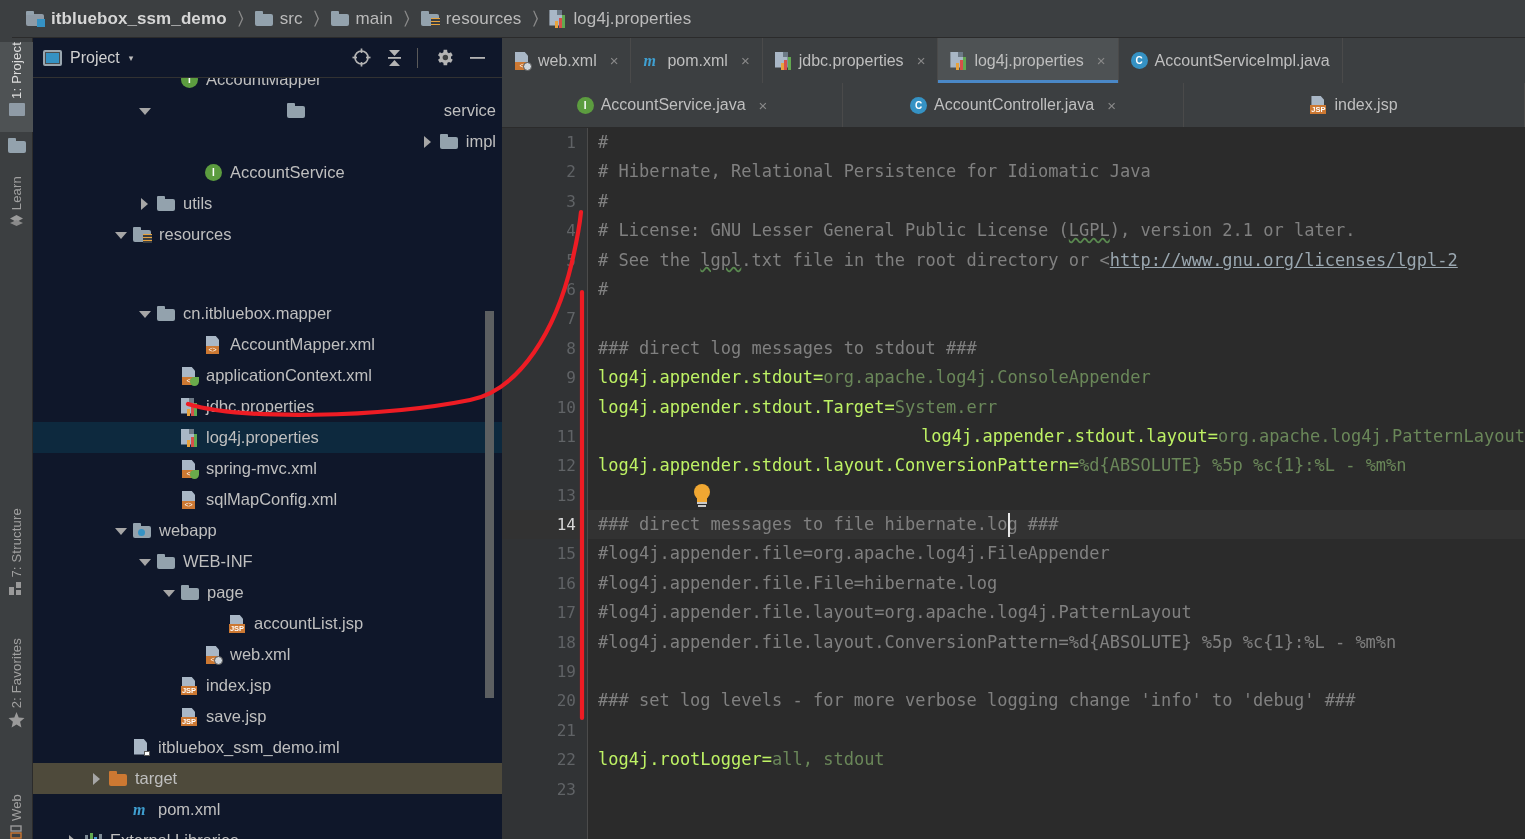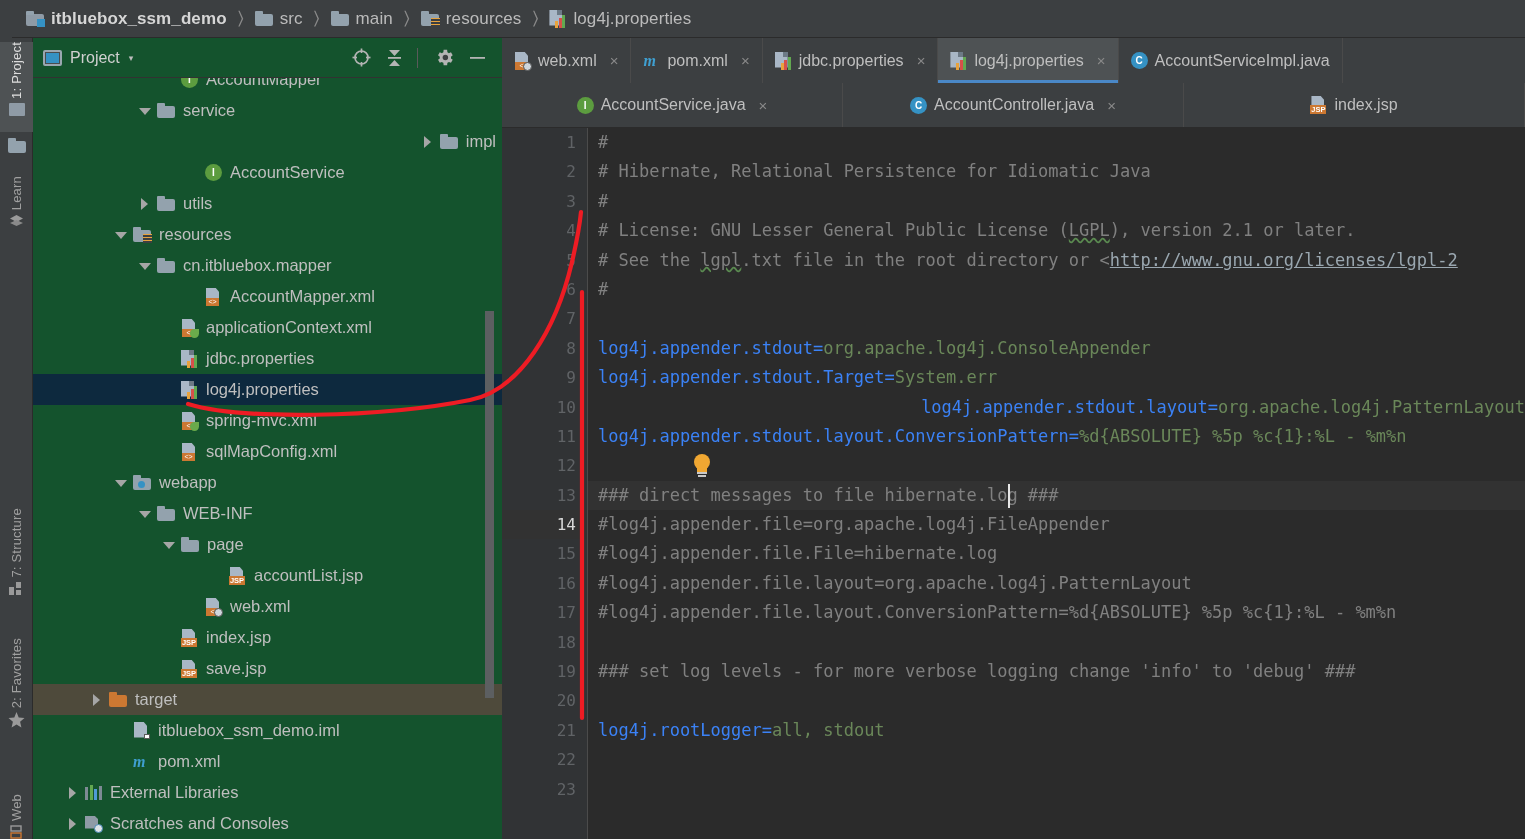--- a/index.html
+++ b/index.html
@@ -114,21 +114,21 @@
   .vtxt{
     writing-mode:vertical-rl; transform:rotate(180deg);
     white-space:nowrap; letter-spacing:.2px;
   }
   .vtab.sel{ background:#4e5254; }
   .vtab.sel .vtxt{ color:#ddd; }
 
   
   #project{
     position:absolute; left:33px; top:38px; width:469px; height:801px;
-    background:#14532d;
+    background:#0f172a;
   }
   #proj-head{
     height:40px; display:flex; align-items:center; padding:0 10px 0 10px;
     border-bottom:1px solid #323232;
   }
   #proj-head .ptitle{ font-size:16px; color:#d0d0d0; margin-left:8px;}
   #proj-head .caret{ margin-left:9px; color:#bdbdbd; font-size:9px;}
   #proj-head .spacer{ flex:1;}
   .hicon{ width:30px; height:30px; display:flex; align-items:center; justify-content:center; margin-left:3px;}
   .divider-v{ width:1px; height:20px; background:#5a5a5a; margin:0 8px;}
@@ -186,21 +186,21 @@
     color:#606366; font-size:16px; font-family:"DejaVu Sans Mono", monospace;
   }
   #gutter .ln.cur{ color:#d8d8d8; background:#323232;}
   #gutter-edge{ position:absolute; left:85px; top:0; width:1px; height:711px; background:#4b4b4b;}
   #codearea{ position:absolute; left:86px; top:0; width:937px; height:711px; overflow:hidden;}
   .cline{
     height:29.4px; line-height:29.4px; padding-left:10px; white-space:pre;
     font-family:"DejaVu Sans Mono", monospace; font-size:17px; color:#808080;
   }
   .cline.cur{ background:#323232; }
-  .k{ color:#3b82f6;margin-top:12px; }
+  .k{ color:#bef264;margin-top:12px; }
   .v{ color:#6a8759; }
   .cmt{ color:#808080; }
   .lnk{ color:#9aa7b0; text-decoration:underline; }
   .wavy{ text-decoration: underline; text-decoration-style: wavy; text-decoration-color:#5a8a50;}
 
   
   #caret{ position:absolute; left:420px; top:0px; width:2px; height:24px; background:#e6e6e6;}
 
   
   #bulb{ position:absolute; left:104px; top:3px; width:20px; height:24px;}
@@ -326,21 +326,21 @@
           <rect x="3" y="10" width="15" height="1.8" fill="#b4b4b4"></rect>
         </svg>
     </span>
   </div>
   <div id="tree">
       <div class="trow" style="padding-left: 128px; margin-top: -14px;">
         <span class="twist"></span>
         <span class="ico ic-circ iface">I</span>
         <span class="tlbl">AccountMapper</span>
       </div>
-      <div class="trow" style="padding-left: 104px;">
+      <div class="trow" style="padding-left: 104px; justify-content: space-between;">
         <span class="twist down"></span>
         <span class="ico ic-folder"></span>
         <span class="tlbl">service</span>
       </div>
       <div class="trow" style="padding-left: 128px; justify-content: flex-end;">
         <span class="twist right"></span>
         <span class="ico ic-folder"></span>
         <span class="tlbl">impl</span>
       </div>
       <div class="trow" style="padding-left: 152px;">
@@ -353,21 +353,21 @@
         <span class="ico ic-folder"></span>
         <span class="tlbl">utils</span>
       </div>
       <div class="trow" style="padding-left: 80px;">
         <span class="twist down"></span>
         <span class="ico ic-folder src">
           <span class="ic-src-lines"></span>
         </span>
         <span class="tlbl">resources</span>
       </div>
-      <div class="trow" style="padding-left: 104px;">
+      <div class="trow" style="padding-left: 104px; margin-top: 48px;">
         <span class="twist down"></span>
         <span class="ico ic-folder"></span>
         <span class="tlbl">cn.itbluebox.mapper</span>
       </div>
       <div class="trow" style="padding-left: 152px;">
         <span class="twist"></span>
         <span class="ico ic-xml">
           <span class="pg"></span>
           <span class="tag">&lt;&gt;</span>
         </span>
@@ -464,32 +464,32 @@
         <span class="tlbl">index.jsp</span>
       </div>
       <div class="trow" style="padding-left: 128px;">
         <span class="twist"></span>
         <span class="ico ic-jsp">
           <span class="pg"></span>
           <span class="tag">JSP</span>
         </span>
         <span class="tlbl">save.jsp</span>
       </div>
+      <div class="trow" style="padding-left: 80px;">
+        <span class="twist"></span>
+        <span class="ico ic-iml">
+          <span class="pg"></span>
+          <span class="sq"></span>
+        </span>
+        <span class="tlbl">itbluebox_ssm_demo.iml</span>
+      </div>
       <div class="trow tgt" style="padding-left: 56px;">
         <span class="twist right"></span>
         <span class="ico ic-folder orange"></span>
         <span class="tlbl">target</span>
-      </div>
-      <div class="trow" style="padding-left: 80px;">
-        <span class="twist"></span>
-        <span class="ico ic-iml">
-          <span class="pg"></span>
-          <span class="sq"></span>
-        </span>
-        <span class="tlbl">itbluebox_ssm_demo.iml</span>
       </div>
       <div class="trow" style="padding-left: 80px;">
         <span class="twist"></span>
         <span class="ico ic-mvn">m</span>
         <span class="tlbl">pom.xml</span>
       </div>
       <div class="trow" style="padding-left: 32px;">
         <span class="twist right"></span>
         <span class="ico ic-libs">
           <i></i>
@@ -601,20 +601,21 @@
       </div>
     <div id="gutter-edge"></div>
     <div id="codearea">
         <div class="cline" style="position: relative;"><span class="cmt">#</span></div>
         <div class="cline" style="position: relative;"><span class="cmt"># Hibernate, Relational Persistence for Idiomatic Java</span></div>
         <div class="cline" style="position: relative;"><span class="cmt">#</span></div>
         <div class="cline" style="position: relative;"><span class="cmt"># License: GNU Lesser General Public License (</span><span class="wavy">LGPL</span><span class="cmt">), version 2.1 or later.</span></div>
         <div class="cline" style="position: relative;"><span class="cmt"># See the </span><span class="wavy">lgpl</span><span class="cmt">.txt file in the root directory or &lt;</span><span class="lnk">http://www.gnu.org/licenses/lgpl-2</span></div>
         <div class="cline" style="position: relative;"><span class="cmt">#</span></div>
         <div class="cline" style="position: relative;"></div>
+        <div class="cline" style="position: relative;"><span class="cmt">### direct log messages to stdout ###</span></div>
         <div class="cline" style="position: relative;"><span class="k">log4j.appender.stdout</span><span class="k">=</span><span class="v">org.apache.log4j.ConsoleAppender</span></div>
         <div class="cline" style="position: relative;"><span class="k">log4j.appender.stdout.Target</span><span class="k">=</span><span class="v">System.err</span></div>
         <div class="cline" style="position: relative; text-align: right;"><span class="k">log4j.appender.stdout.layout</span><span class="k">=</span><span class="v">org.apache.log4j.PatternLayout</span></div>
         <div class="cline" style="position: relative;"><span class="k">log4j.appender.stdout.layout.ConversionPattern</span><span class="k">=</span><span class="v">%d{ABSOLUTE} %5p %c{1}:%L - %m%n</span></div>
         <div class="cline" style="position: relative;"><span id="bulb"><span class="glass"></span><span class="neck"></span><span class="r1"></span><span class="r2"></span></span></div>
         <div class="cline cur" style="position: relative;"><span class="cmt">### direct messages to file hibernate.log ###</span><span id="caret" style="top: 3px;"></span></div>
         <div class="cline" style="position: relative;"><span class="cmt">#log4j.appender.file=org.apache.log4j.FileAppender</span></div>
         <div class="cline" style="position: relative;"><span class="cmt">#log4j.appender.file.File=hibernate.log</span></div>
         <div class="cline" style="position: relative;"><span class="cmt">#log4j.appender.file.layout=org.apache.log4j.PatternLayout</span></div>
         <div class="cline" style="position: relative;"><span class="cmt">#log4j.appender.file.layout.ConversionPattern=%d{ABSOLUTE} %5p %c{1}:%L - %m%n</span></div>

